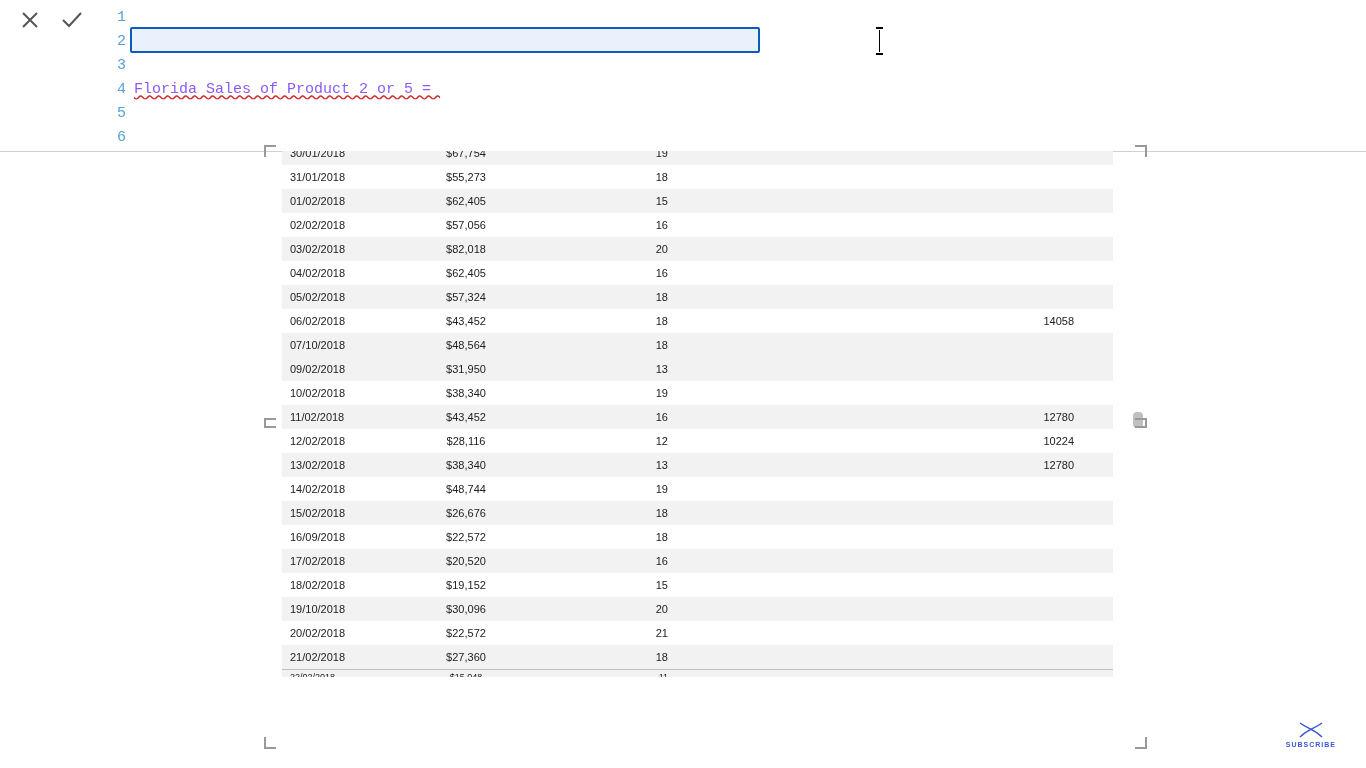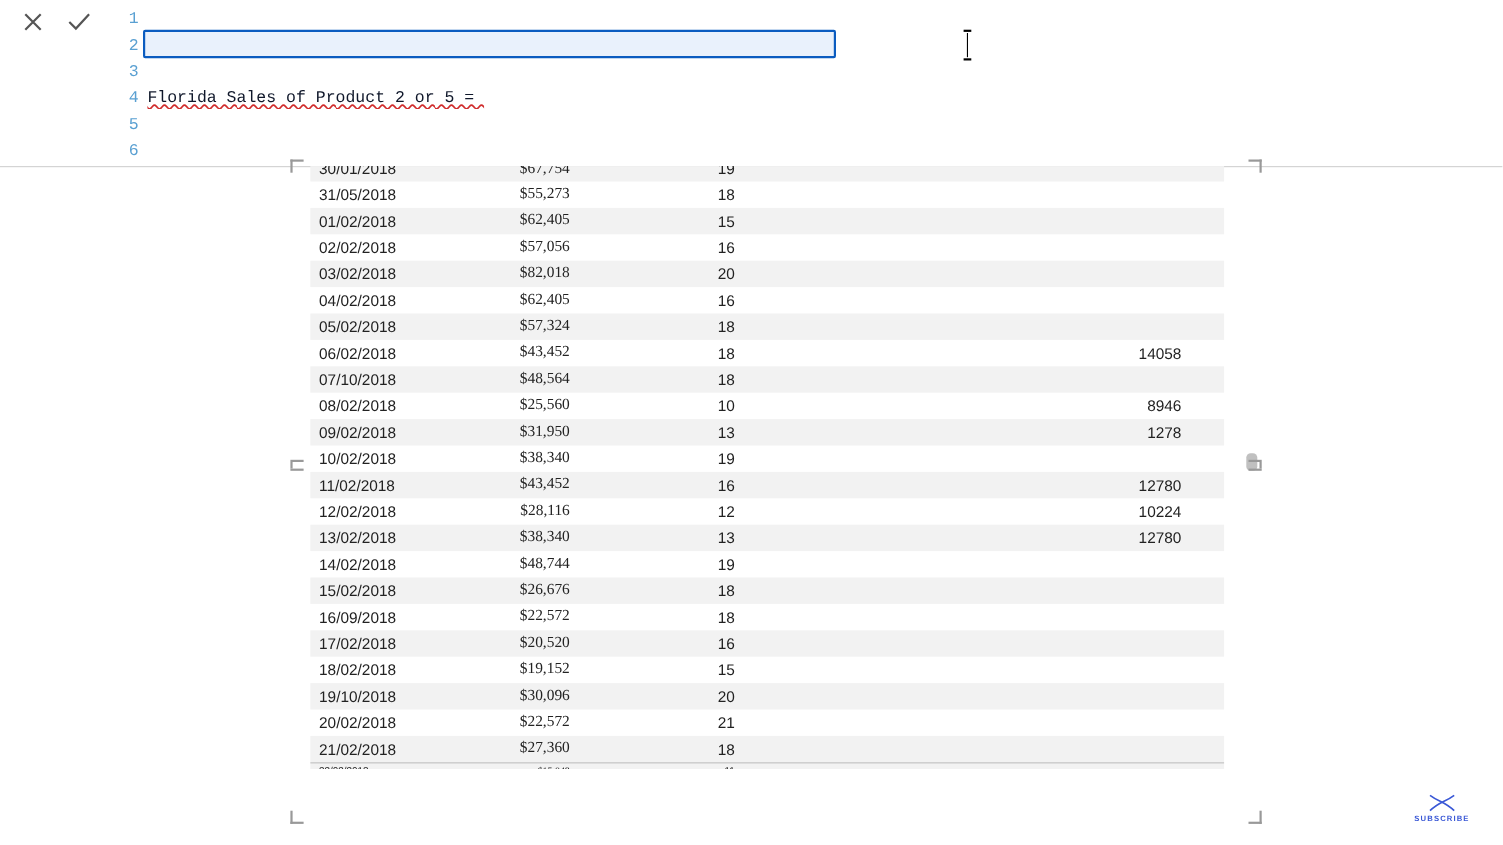--- a/index.html
+++ b/index.html
@@ -58,21 +58,21 @@
     user-select: none;
   }
   .code-editor .lines {
     position: absolute;
     left: 30px; top: 6px;
     font-family: Consolas, "Courier New", monospace;
     font-size: 15px;
     line-height: 24px;
     white-space: pre;
   }
-  .tok-plain { color: #0f172a; }
+  .tok-plain { color: #8b5cf6; }
   .squiggle {
     text-decoration: wavy underline #d02c2c;
     text-decoration-skip-ink: none;
   }
   .selection-box {
     position: absolute;
     border: 2px solid #0b5cc0;
     background: rgba(70,140,230,0.12);
     border-radius: 2px;
     pointer-events: none;
@@ -106,26 +106,26 @@
     position: absolute;
     left: 11px; top: -1px;
     width: 831px;
     height: 548px;
     overflow: hidden;
   }
   .tbl-row {
     display: flex;
     height: 24px;
     line-height: 24px;
-    font-size: 14px;
+    font-size: 11px;
   }
   .stripe { background: #f2f2f2; }
   .tbl-cell { padding: 0 8px 0 0; }
   .c-date  { width: 132px; padding-left: 8px; text-align: left; }
-  .c-sales { width: 112px; text-align: right; font-family: Liberation Serif, serif; }
+  .c-sales { width: 112px; text-align: center; }
   .c-tx    { width: 150px; text-align: right; }
   .c-extra { width: 420px; text-align: right; padding-right: 22px; }
   .partial-top { border-top: 1px solid #bfbfbf; }
 
   .scrollbar {
     position: absolute;
     right: -3px;
     top: 0;
     width: 10px;
     height: 545px;
@@ -225,21 +225,21 @@
 
   <div class="table-scroll" id="table-body">
 
   <div class="tbl-row stripe" style="height: 14px; line-height: 5px; overflow: hidden;">
         <div class="tbl-cell c-date">30/01/2018</div>
         <div class="tbl-cell c-sales">$67,754</div>
         <div class="tbl-cell c-tx">19</div>
         <div class="tbl-cell c-extra"></div>
       </div>
       <div class="tbl-row">
-        <div class="tbl-cell c-date">31/05/2018</div>
+        <div class="tbl-cell c-date">31/01/2018</div>
         <div class="tbl-cell c-sales">$55,273</div>
         <div class="tbl-cell c-tx">18</div>
         <div class="tbl-cell c-extra"></div>
       </div>
       <div class="tbl-row stripe">
         <div class="tbl-cell c-date">01/02/2018</div>
         <div class="tbl-cell c-sales">$62,405</div>
         <div class="tbl-cell c-tx">15</div>
         <div class="tbl-cell c-extra"></div>
       </div>
@@ -271,31 +271,24 @@
         <div class="tbl-cell c-date">06/02/2018</div>
         <div class="tbl-cell c-sales">$43,452</div>
         <div class="tbl-cell c-tx">18</div>
         <div class="tbl-cell c-extra">14058</div>
       </div>
       <div class="tbl-row stripe">
         <div class="tbl-cell c-date">07/10/2018</div>
         <div class="tbl-cell c-sales">$48,564</div>
         <div class="tbl-cell c-tx">18</div>
       </div>
-      <div class="tbl-row">
-        <div class="tbl-cell c-date">08/02/2018</div>
-        <div class="tbl-cell c-sales">$25,560</div>
-        <div class="tbl-cell c-tx">10</div>
-        <div class="tbl-cell c-extra">8946</div>
-      </div>
       <div class="tbl-row stripe">
         <div class="tbl-cell c-date">09/02/2018</div>
         <div class="tbl-cell c-sales">$31,950</div>
         <div class="tbl-cell c-tx">13</div>
-        <div class="tbl-cell c-extra">1278</div>
       </div>
       <div class="tbl-row">
         <div class="tbl-cell c-date">10/02/2018</div>
         <div class="tbl-cell c-sales">$38,340</div>
         <div class="tbl-cell c-tx">19</div>
       </div>
       <div class="tbl-row stripe">
         <div class="tbl-cell c-date">11/02/2018</div>
         <div class="tbl-cell c-sales">$43,452</div>
         <div class="tbl-cell c-tx">16</div>

